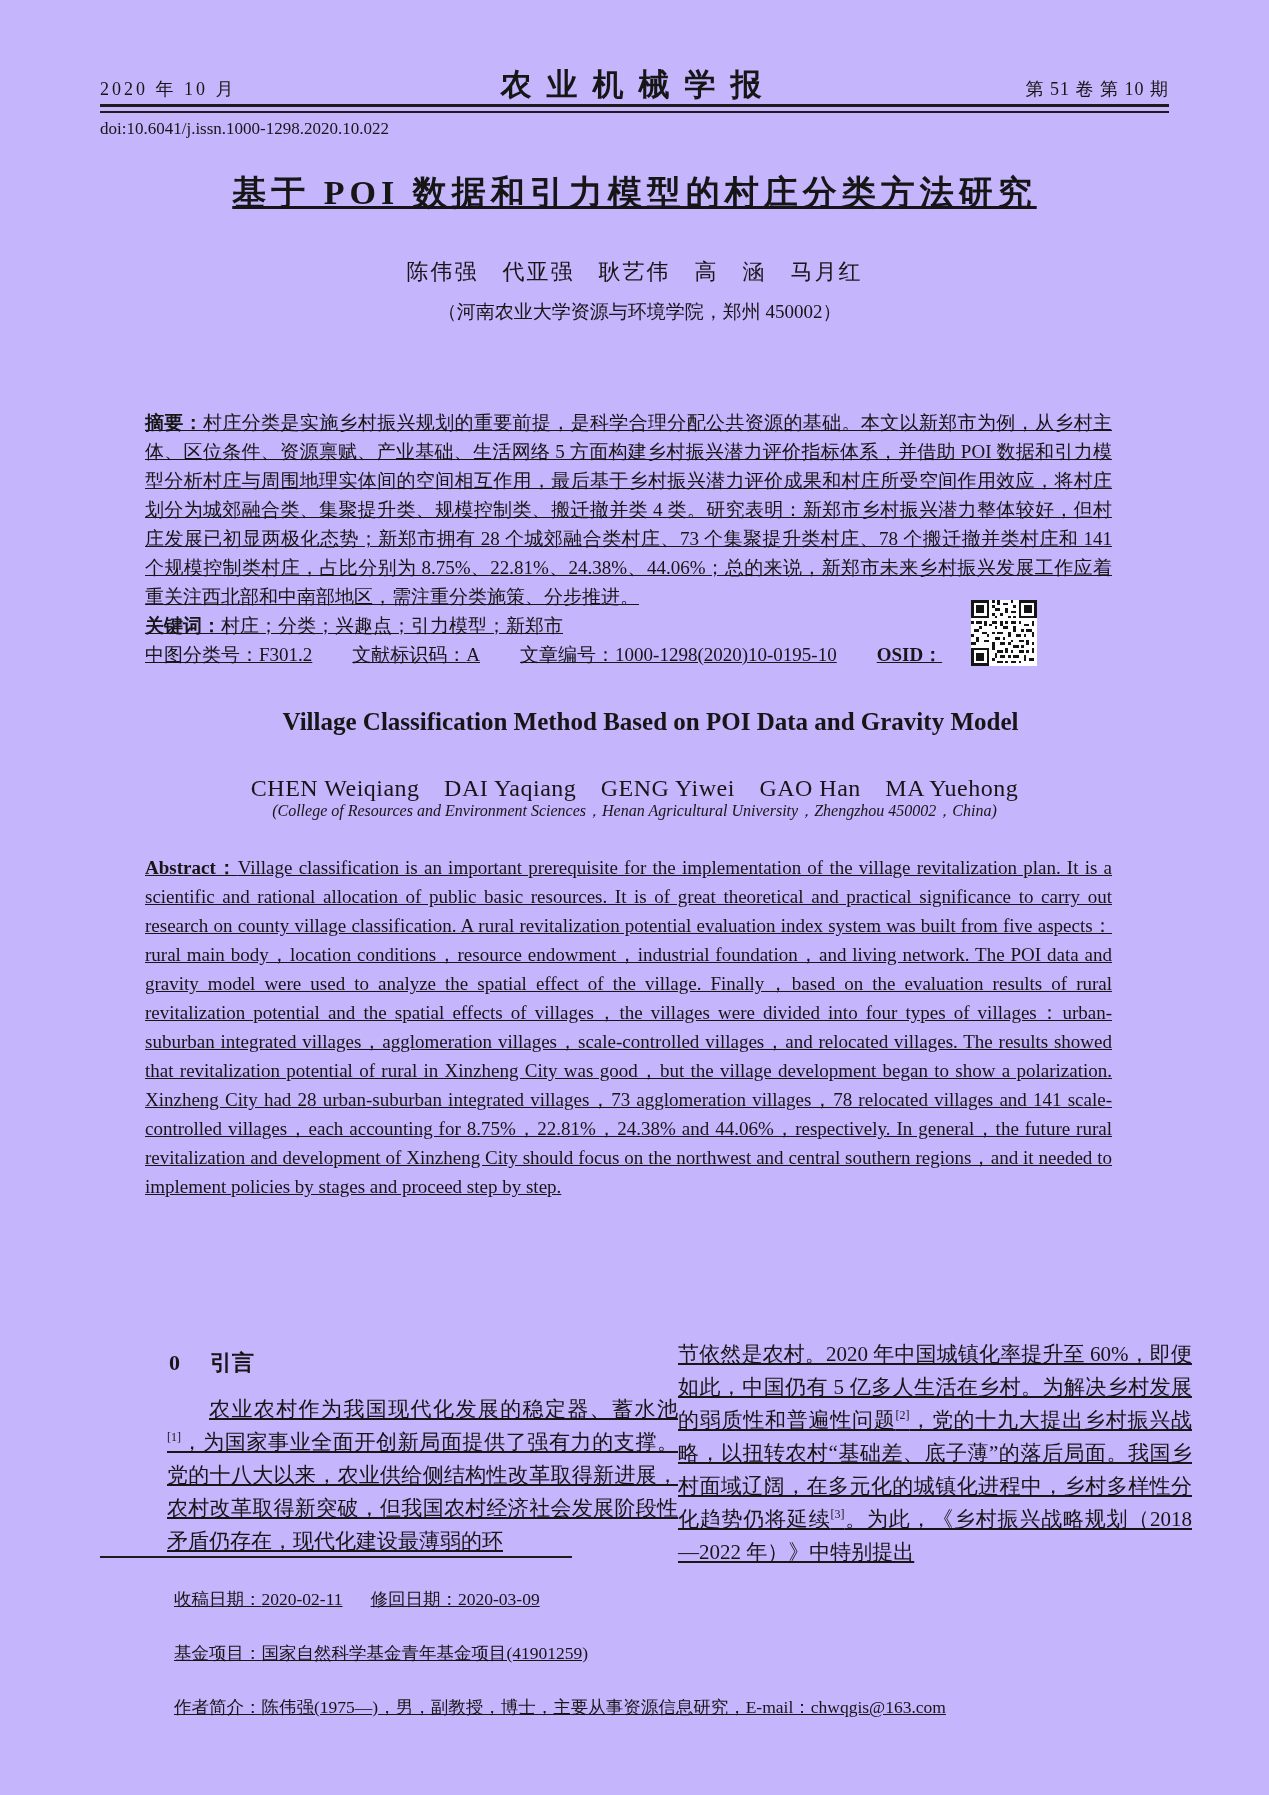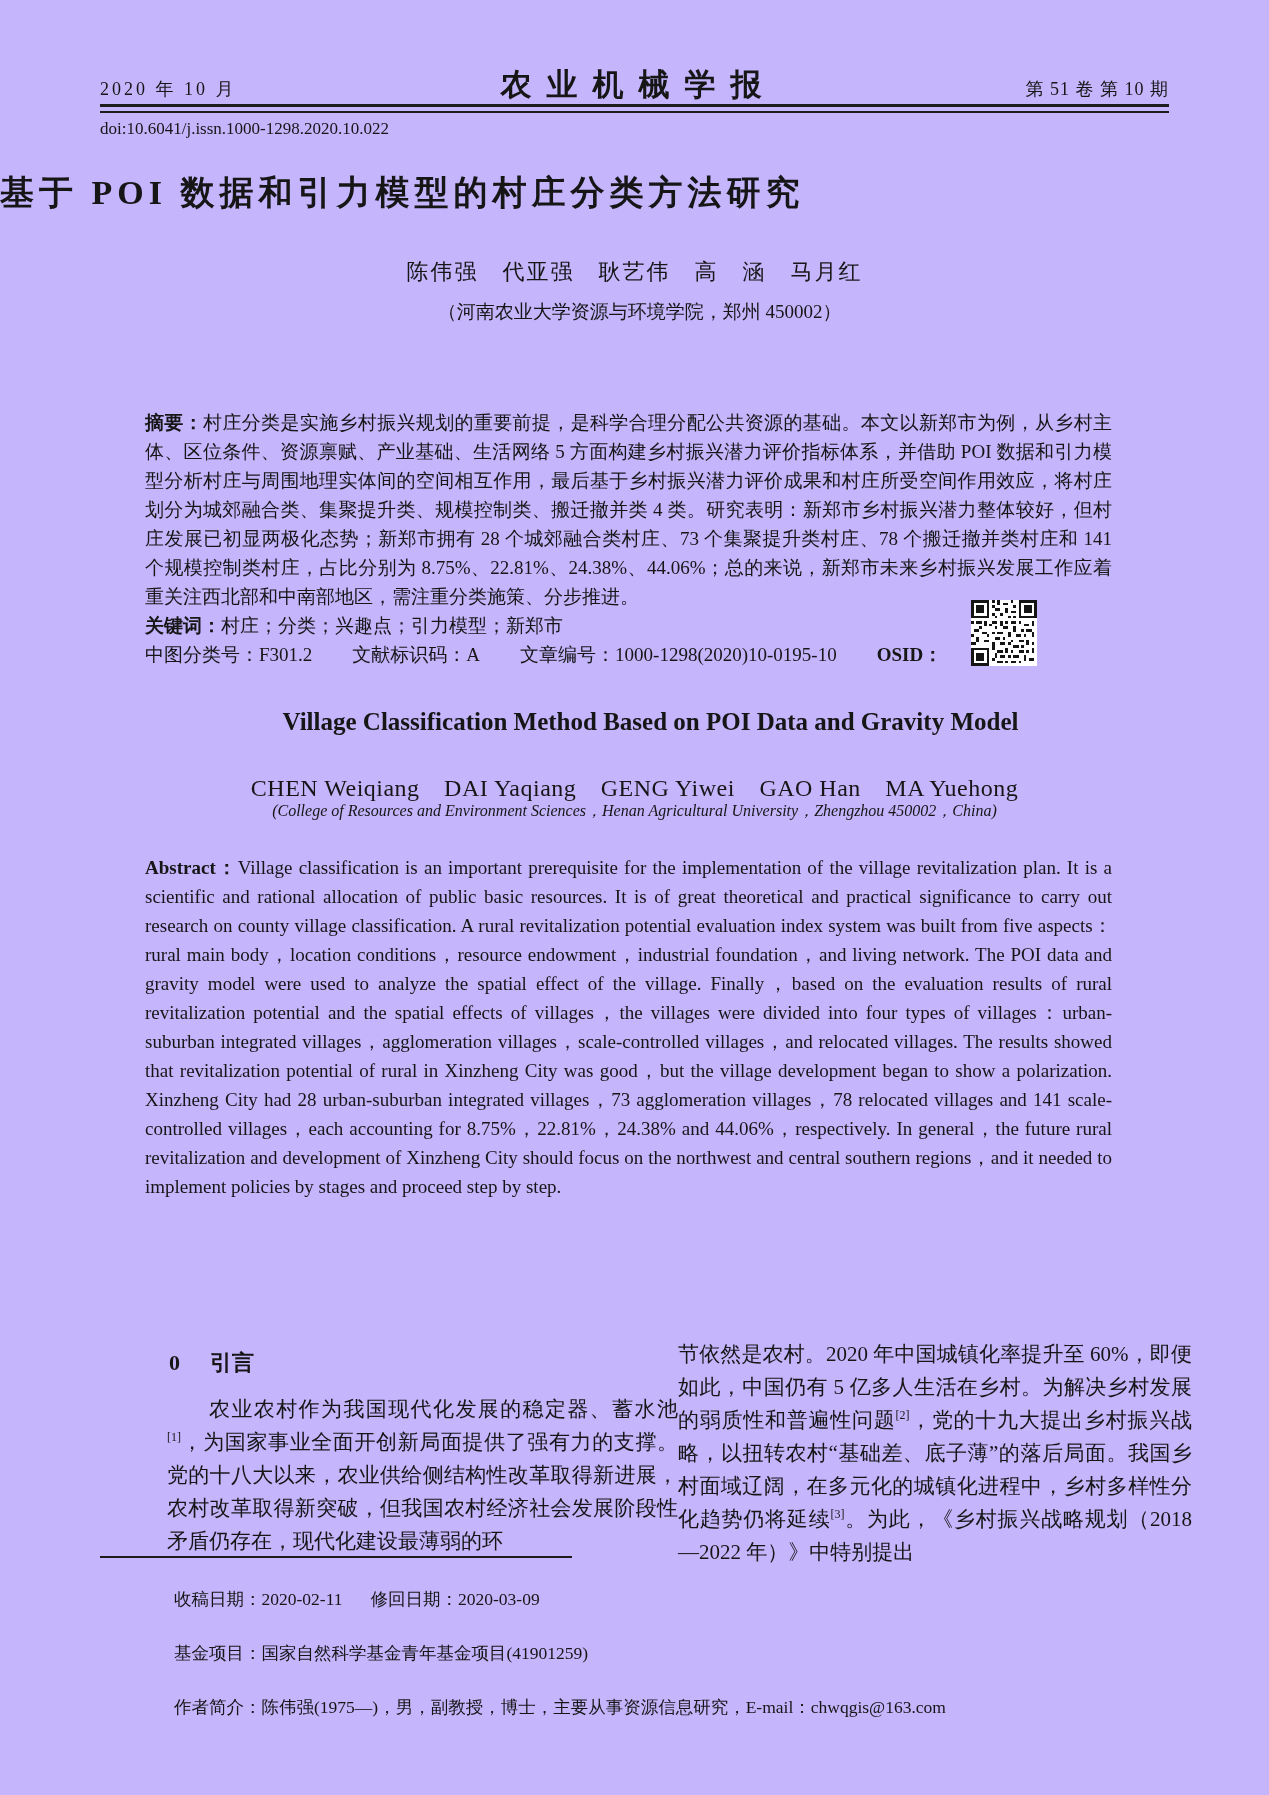--- a/index.html
+++ b/index.html
@@ -1,31 +1,31 @@
 <!DOCTYPE html>
 <html><head>
 <meta charset="utf-8">
 <style>
   html,body{margin:0;padding:0;background:#e8e8e8;}
   .page{
     position:relative;width:1269px;height:1795px;margin:0 auto;background:#c4b5fd;
     font-family:"Liberation Serif","DejaVu Serif",serif;color:#161616;overflow:hidden;
   }
-  p{margin:0;}
+  p{margin:0;text-decoration:underline;}
   .lbl{font-weight:bold;text-align:right;}
   
   .header-row{position:absolute;top:64px;left:100px;width:1069px;display:flex;justify-content:space-between;align-items:baseline;}
   .header-date{font-size:18px;letter-spacing:3px;}
   .header-journal{font-size:31px;font-weight:600;letter-spacing:15px;text-indent:15px;white-space:nowrap;}
   .header-issue{font-size:18px;letter-spacing:1px;}
   .double-rule{position:absolute;top:104px;left:100px;width:1069px;height:4px;
     border-top:3px solid #1c1c1c;border-bottom:2px solid #1c1c1c;}
   .doi{position:absolute;top:119px;left:100px;font-size:17px;}
   
-  .cn-title{position:absolute;top:170px;left:0;width:100%;text-align:left;font-size:34px;font-weight:bold;letter-spacing:5px;}
+  .cn-title{position:absolute;top:170px;left:0;width:100%;text-align:center;font-size:34px;font-weight:bold;letter-spacing:5px;text-decoration:underline;}
   .cn-authors{position:absolute;top:257px;left:0;width:100%;text-align:center;font-size:22px;letter-spacing:2px;}
   .cn-affil{position:absolute;top:299px;left:5px;width:100%;text-align:center;font-size:19px;}
   
   .cn-block{position:absolute;top:408px;left:145px;width:967px;font-size:19px;line-height:29px;}
   .cn-block .abs{text-align:justify;text-justify:inter-ideograph;}
   .cn-block .meta span.grp{margin-right:40px;white-space:nowrap;}
   .qr{position:absolute;top:600px;left:971px;width:66px;height:66px;}
   
   .en-title{position:absolute;top:708px;left:16px;width:100%;text-align:center;font-size:25px;font-weight:bold;}
   .en-authors{position:absolute;top:772px;left:0;width:100%;text-align:center;font-size:24px;letter-spacing:.5px;}

